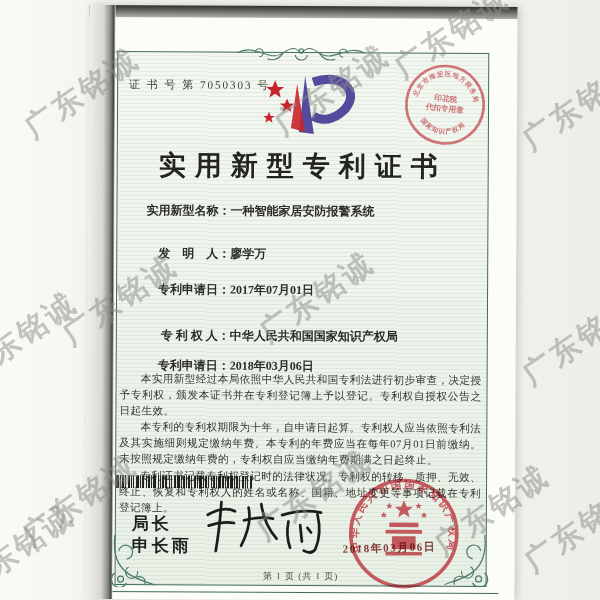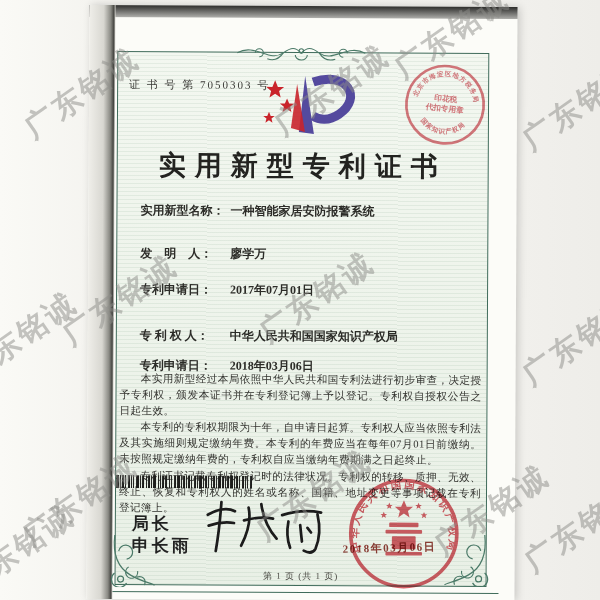--- a/index.html
+++ b/index.html
@@ -7,21 +7,21 @@
   .canvas{position:relative;width:600px;height:600px;background:linear-gradient(90deg,#fafaf6 0%,#f4f3ef 18%,#f2f1ed 82%,#eeede9 100%);overflow:hidden;}
   .page{position:absolute;left:88px;top:6px;width:428px;height:594px;background:#fcfcf8;box-shadow:2px 0 8px rgba(0,0,0,.18);transform:rotate(.3deg);}
   .top-band{position:absolute;left:0;top:0;width:100%;height:12px;background:linear-gradient(180deg,#2e2e2c,#57575300 160%);}
   .spine{position:absolute;left:0;top:0;width:26px;height:100%;background:linear-gradient(90deg,#efeee9,#d8d7d1 55%,#8a8a84 82%,#454541 94%,#d9d8d2);}
   .frame{position:absolute;left:28px;top:46px;width:372px;height:534px;border:1.6px solid #3f6b5a;background:repeating-linear-gradient(0deg,rgba(110,152,122,.12) 0 1px,rgba(255,255,255,0) 1px 4px),linear-gradient(180deg,#f3f7f0,#e9f0e6);box-sizing:border-box;}
   .frame-outerline{position:absolute;left:14px;top:586px;width:398px;height:0;border-top:1.2px solid #3f6b5a;}
   .cert-no{position:absolute;left:40px;top:72px;font-size:11px;letter-spacing:2px;color:#3a3a36;}
   .logo{position:absolute;left:164px;top:62px;width:106px;height:74px;}
   .title{position:absolute;left:28px;top:142px;width:372px;text-align:center;font-size:27px;font-weight:bold;letter-spacing:9px;color:#232320;}
   .field{position:absolute;left:52px;display:flex;font-size:12px;color:#2c2c28;white-space:nowrap;}
-  .field .lab{font-weight:bold;min-width:90px;}
+  .field .lab{font-weight:bold;min-width:90px;text-align:right;}
   .field .val{font-weight:bold;text-align:right;}
   .paras{position:absolute;left:32px;top:366px;width:362px;font-size:10.6px;line-height:1.52;color:#33332f;text-align:justify;letter-spacing:.4px;}
   .paras p{margin:0;text-indent:2em;}
   .barcode{position:absolute;left:29px;top:470px;}
   .signer{position:absolute;left:45px;top:508px;font-family:"Liberation Sans",sans-serif;font-weight:bold;font-size:17px;letter-spacing:3px;color:#222;line-height:22px;}
   .signature{position:absolute;left:110px;top:486px;width:136px;height:70px;}
   .seal{position:absolute;left:253px;top:463px;width:128px;height:128px;mix-blend-mode:multiply;opacity:.92;}
   .seal-date{position:absolute;left:256px;top:534px;font-size:11px;font-weight:bold;letter-spacing:1.5px;color:#96413a;transform:rotate(-2deg);mix-blend-mode:multiply;}
   .tax-stamp{position:absolute;left:311px;top:53px;width:90px;height:90px;transform:rotate(6deg);mix-blend-mode:multiply;opacity:.9;}
   .footer{position:absolute;left:28px;top:564px;width:372px;text-align:center;font-size:9px;letter-spacing:1px;color:#4a4a44;}

